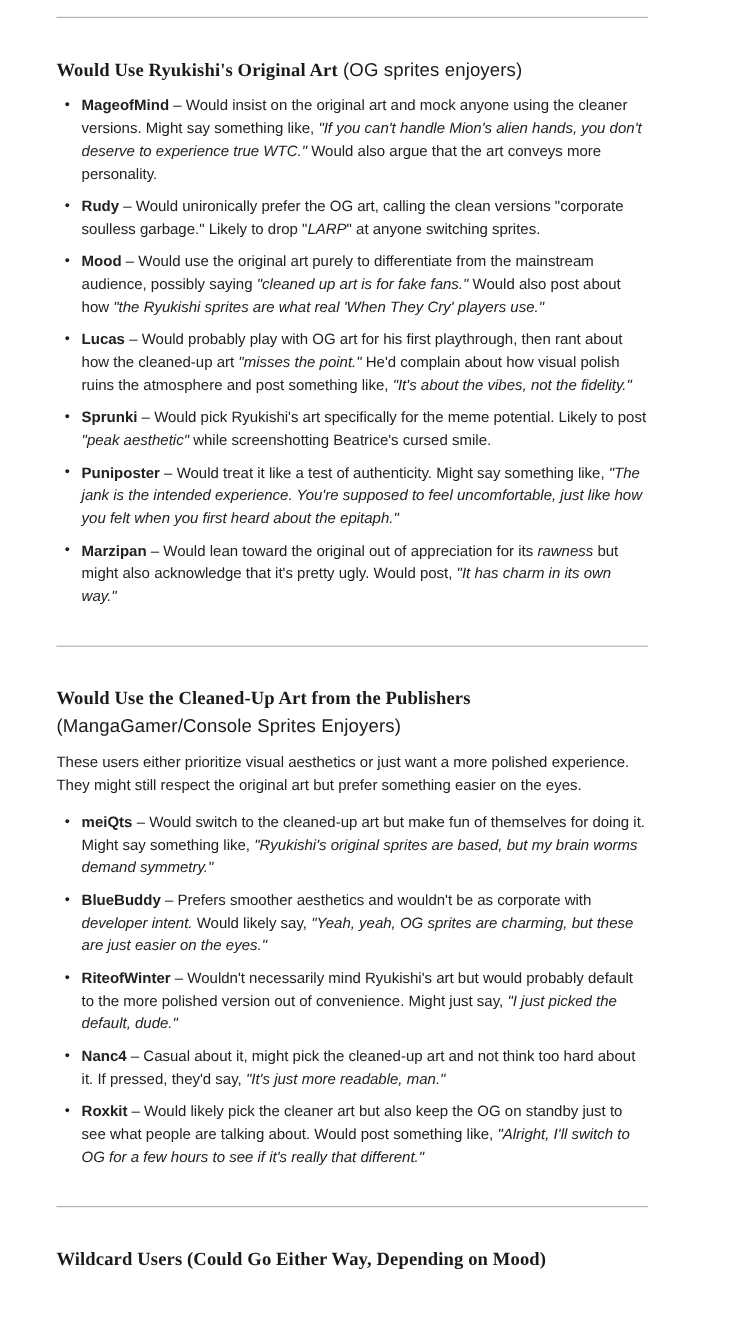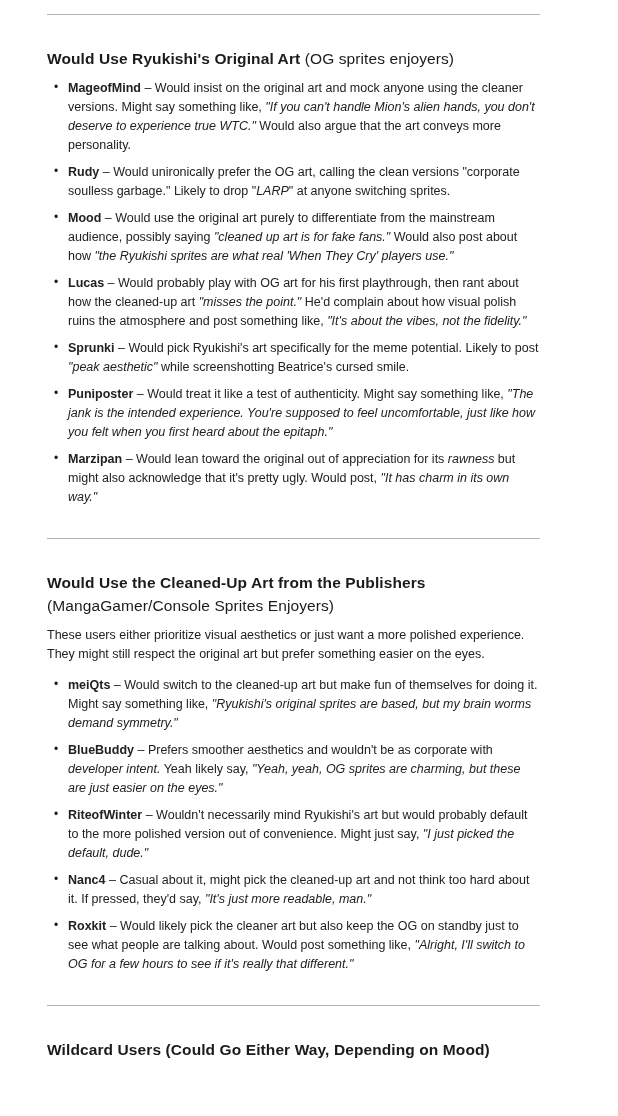--- a/index.html
+++ b/index.html
@@ -30,20 +30,21 @@
   h2.section-heading {
     margin: 0 0 9px 0;
     font-size: 15.5px;
     line-height: 23px;
     font-weight: 400;
     color: #1b1b1b;
     letter-spacing: 0.1px;
   }
   h2.section-heading strong {
     font-weight: 700;
+    font-family: Liberation Serif, serif;
   }
   p.section-intro {
     margin: 0 0 12px 0;
     font-size: 12.5px;
     line-height: 19px;
   }
   ul.user-list {
     margin: 0;
     padding: 0 0 0 21px;
     list-style: none;
@@ -83,21 +84,21 @@
         <li><span class="dot">•</span><strong>Puniposter</strong><span> – Would treat it like a test of authenticity. Might say something like, </span><em>"The jank is the intended experience. You're supposed to feel uncomfortable, just like how you felt when you first heard about the epitaph."</em></li>
         <li><span class="dot">•</span><strong>Marzipan</strong><span> – Would lean toward the original out of appreciation for its </span><em>rawness</em><span> but might also acknowledge that it's pretty ugly. Would post, </span><em>"It has charm in its own way."</em></li>
       </ul>
     </section>
     <hr class="divider">
     <section class="doc-section">
       <h2 class="section-heading"><strong>Would Use the Cleaned-Up Art from the Publishers</strong><span> (MangaGamer/Console Sprites Enjoyers)</span></h2>
       <p class="section-intro"><span>These users either prioritize visual aesthetics or just want a more polished experience. They might still respect the original art but prefer something easier on the eyes.</span></p>
       <ul class="user-list">
         <li><span class="dot">•</span><strong>meiQts</strong><span> – Would switch to the cleaned-up art but make fun of themselves for doing it. Might say something like, </span><em>"Ryukishi's original sprites are based, but my brain worms demand symmetry."</em></li>
-        <li><span class="dot">•</span><strong>BlueBuddy</strong><span> – Prefers smoother aesthetics and wouldn't be as corporate with </span><em>developer intent.</em><span> Yeah likely say, </span><em>"Yeah, yeah, OG sprites are charming, but these are just easier on the eyes."</em></li>
+        <li><span class="dot">•</span><strong>BlueBuddy</strong><span> – Prefers smoother aesthetics and wouldn't be as corporate with </span><em>developer intent.</em><span> Would likely say, </span><em>"Yeah, yeah, OG sprites are charming, but these are just easier on the eyes."</em></li>
         <li><span class="dot">•</span><strong>RiteofWinter</strong><span> – Wouldn't necessarily mind Ryukishi's art but would probably default to the more polished version out of convenience. Might just say, </span><em>"I just picked the default, dude."</em></li>
         <li><span class="dot">•</span><strong>Nanc4</strong><span> – Casual about it, might pick the cleaned-up art and not think too hard about it. If pressed, they'd say, </span><em>"It's just more readable, man."</em></li>
         <li><span class="dot">•</span><strong>Roxkit</strong><span> – Would likely pick the cleaner art but also keep the OG on standby just to see what people are talking about. Would post something like, </span><em>"Alright, I'll switch to OG for a few hours to see if it's really that different."</em></li>
       </ul>
     </section>
     <hr class="divider">
     <section class="doc-section">
       <h2 class="section-heading"><strong>Wildcard Users (Could Go Either Way, Depending on Mood)</strong></h2>
     </section>
   </main>

